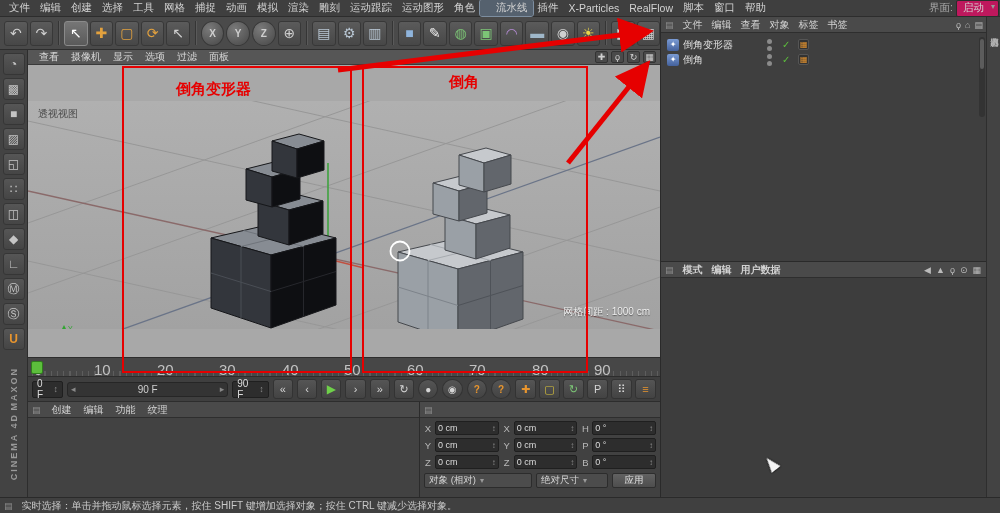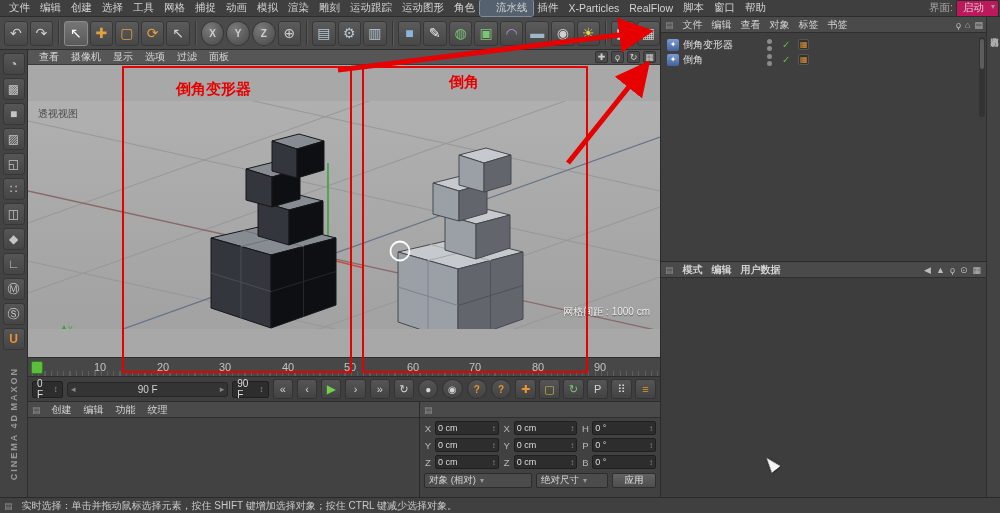--- a/index.html
+++ b/index.html
@@ -65,21 +65,21 @@
   .vp-label { position:absolute; left:10px; top:6px; font-size:10px; color:#4a4a4a; }
   .grid-label { position:absolute; right:10px; bottom:10px; font-size:10px; color:#efefef;
                 text-shadow:0 1px 1px rgba(0,0,0,.45); }
 
   
   .timeline { position:absolute; left:28px; top:357px; width:632px; height:20px; background:#474747;
               border-top:1px solid #2d2d2d; border-bottom:1px solid #2d2d2d; }
   .tl-ruler { position:absolute; inset:0;
               background-image:repeating-linear-gradient(90deg,#5d5d5d 0 1px,transparent 1px 6.25px);
               background-size:632px 5px; background-position:4px bottom; background-repeat:no-repeat; }
-  .tl-tick { position:absolute; top:3px; font-size:11px; color:#c2c2c2; }
+  .tl-tick { position:absolute; top:3px; font-size:15px; color:#c2c2c2; }
   .tl-marker { position:absolute; left:3px; top:3px; width:12px; height:13px; background:#5cbe3c;
                border:1px solid #2f7d1c; border-radius:2px; }
 
   
   .playback { position:absolute; left:28px; top:377px; width:632px; height:25px; background:#3f3f3f;
               border-bottom:1px solid #2d2d2d; display:flex; align-items:center; gap:4px; padding:0 4px; }
   .pb-field { height:17px; background:#2d2d2d; border:1px solid #1f1f1f; border-radius:2px;
               display:flex; align-items:center; font-size:10px; color:#ddd; padding:0 4px; gap:3px; }
   .pb-field .spin { color:#8a8a8a; font-size:9px; }
   .pb-slider { width:168px; height:15px; background:#343434; border:1px solid #262626; border-radius:3px;

